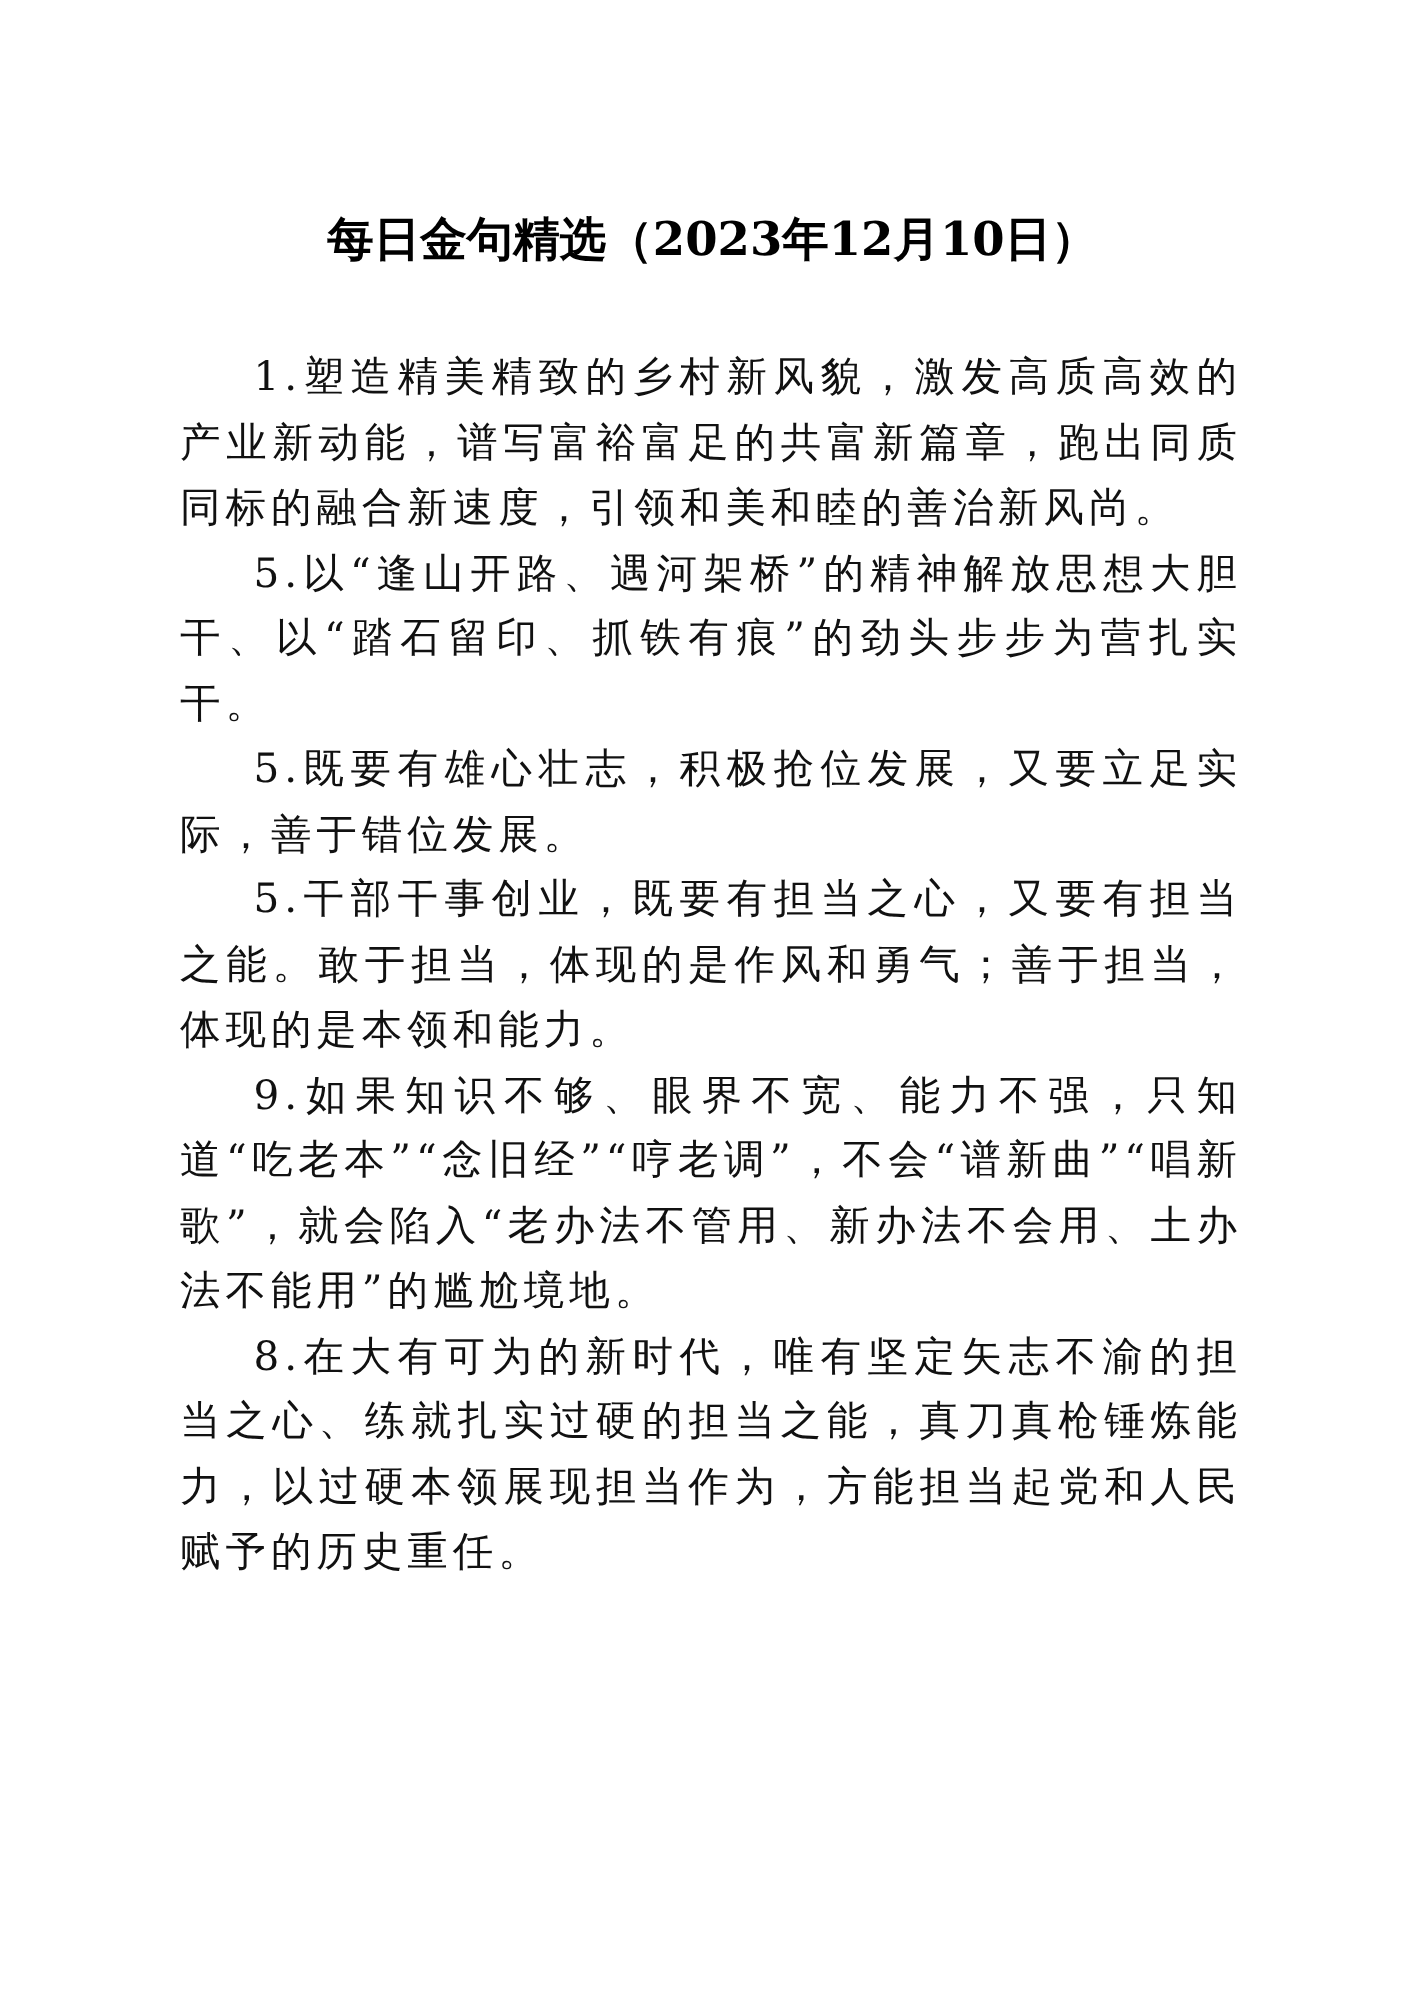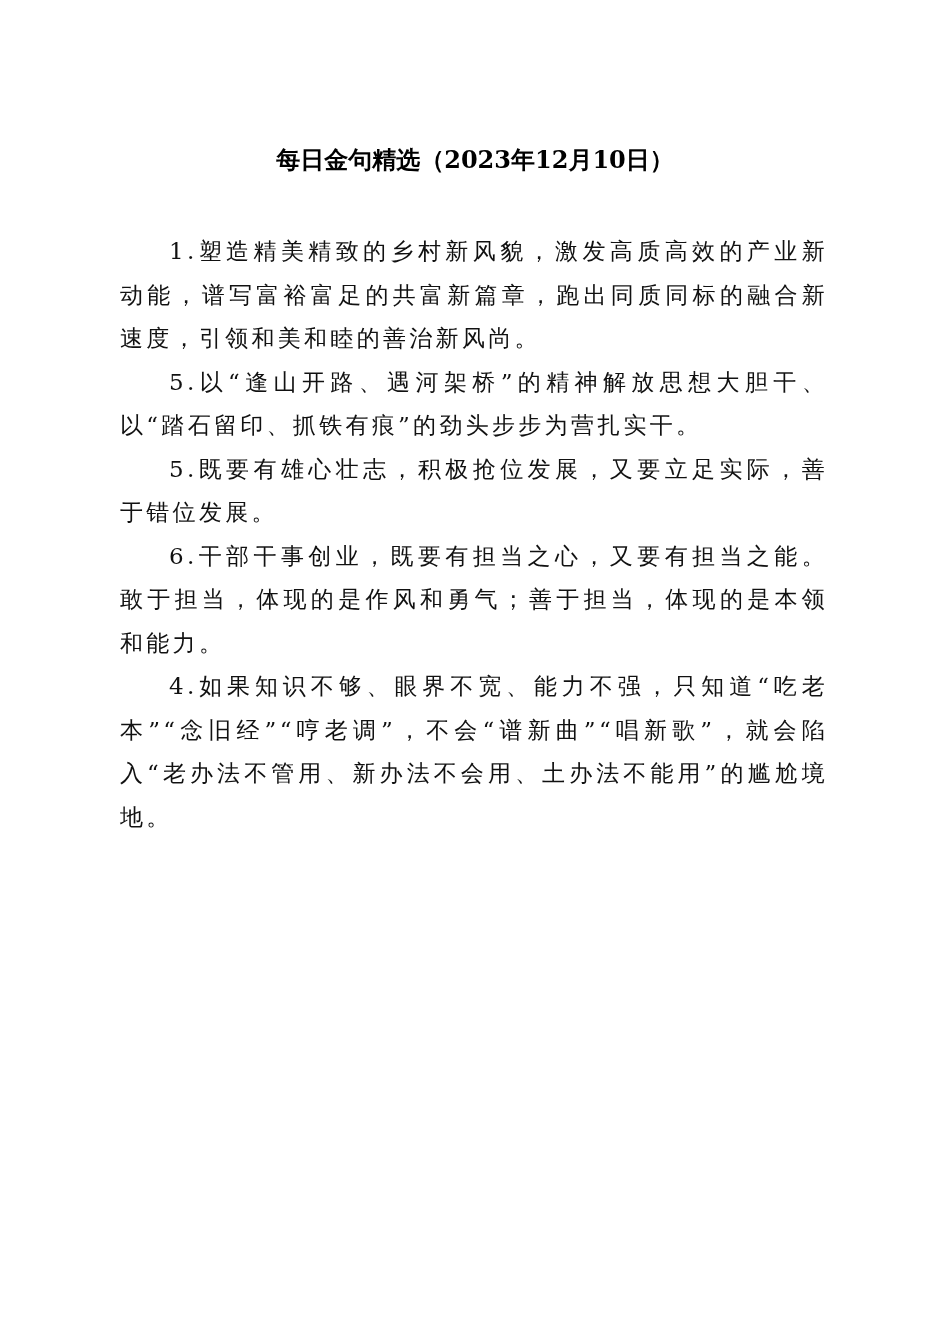--- a/index.html
+++ b/index.html
@@ -1,35 +1,36 @@
 <!DOCTYPE html>
 <html><head>
 <meta charset="utf-8">
 <style>
   html, body { margin: 0; padding: 0; background: #ffffff; }
   body { width: 950px; height: 1344px; position: relative; overflow: hidden; }
   .page { position: absolute; left: 0; top: 0; width: 950px; height: 1344px; background: #ffffff; }
   .title {
     position: absolute; left: 0; top: 138px; width: 950px; text-align: center;
     font-family: "DejaVu Serif", "Liberation Serif", serif; font-weight: bold;
-    font-size: 24px; line-height: 44px; color: #000; letter-spacing: 0px;
+    font-size: 31px; line-height: 44px; color: #000; letter-spacing: 0px;
   }
   .body {
     position: absolute; left: 120px; top: 230px; width: 708px;
     font-family: "DejaVu Serif", "Liberation Serif", serif;
-    font-size: 23px; line-height: 43.5px; color: #111;
+    font-size: 27px; line-height: 43.5px; color: #111;
     letter-spacing: 3.3px;
   }
   .para { margin: 0; text-indent: 49px; text-align: justify; }
 </style>
 </head>
 <body>
 
 <div class="page">
   <div class="title">每日金句精选（2023年12月10日）</div>
   <div class="body">
     <p class="para">1.塑造精美精致的乡村新风貌，激发高质高效的产业新动能，谱写富裕富足的共富新篇章，跑出同质同标的融合新速度，引领和美和睦的善治新风尚。</p>
     <p class="para">5.以“逢山开路、遇河架桥”的精神解放思想大胆干、以“踏石留印、抓铁有痕”的劲头步步为营扎实干。</p>
     <p class="para">5.既要有雄心壮志，积极抢位发展，又要立足实际，善于错位发展。</p>
-    <p class="para">6.干部干事创业，既要有担当之心，又要有担当之能。敢于担当，体现的是作风和勇气；善于担当，体现的是本领和能力。</p>
-    <p class="para">4.如果知识不够、眼界不宽、能力不强，只知道“吃老本”“念旧经”“哼老调”，不会“谱新曲”“唱新歌”，就会陷入“老办法不管用、新办法不会用、土办法不能用”的尴尬境地。</p>
+    <p class="para">5.干部干事创业，既要有担当之心，又要有担当之能。敢于担当，体现的是作风和勇气；善于担当，体现的是本领和能力。</p>
+    <p class="para">9.如果知识不够、眼界不宽、能力不强，只知道“吃老本”“念旧经”“哼老调”，不会“谱新曲”“唱新歌”，就会陷入“老办法不管用、新办法不会用、土办法不能用”的尴尬境地。</p>
+    <p class="para">8.在大有可为的新时代，唯有坚定矢志不渝的担当之心、练就扎实过硬的担当之能，真刀真枪锤炼能力，以过硬本领展现担当作为，方能担当起党和人民赋予的历史重任。</p>
   </div>
 </div>
 
 </body></html>

